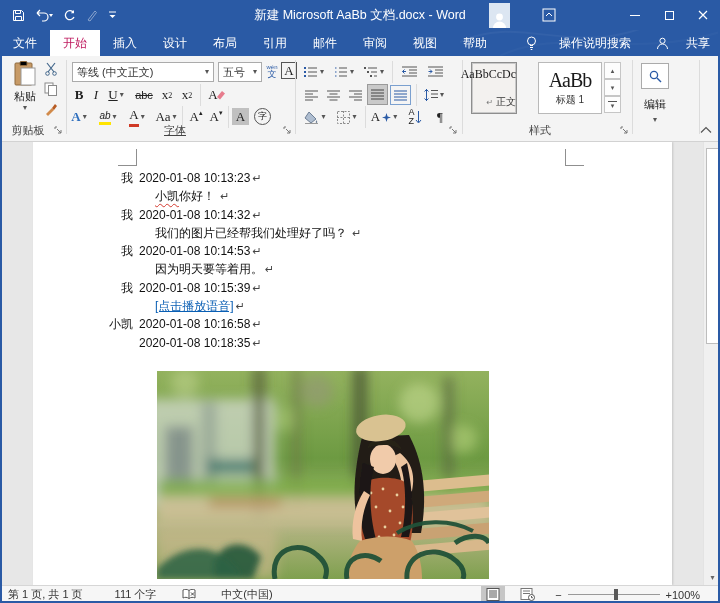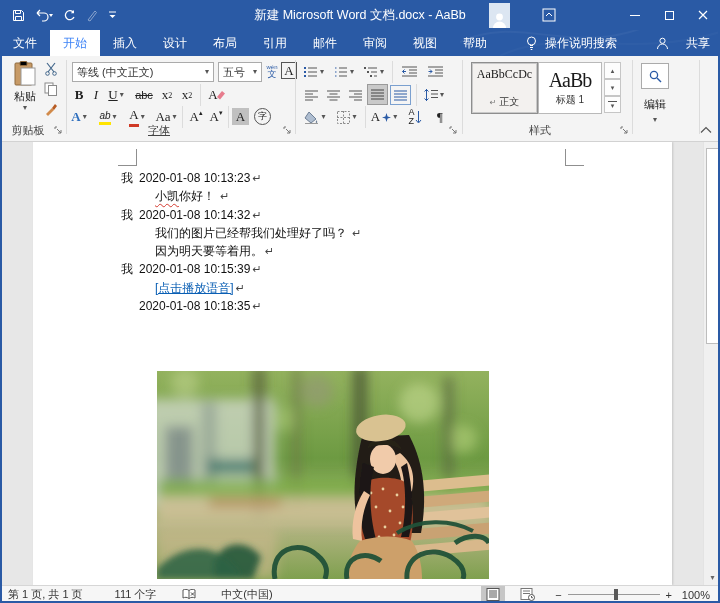--- a/index.html
+++ b/index.html
@@ -16,22 +16,22 @@
   .avatar { width:21px; height:25px; background:#dce6f2; display:flex; align-items:flex-end; justify-content:center; margin-right:22px; }
   .winbtn { width:34px; height:30px; display:flex; align-items:center; justify-content:center; }
   .min-glyph { width:10px; height:1px; background:#fff; }
   .max-glyph { width:9px; height:9px; border:1px solid #fff; }
   .rdo-btn { margin-right:52px; }
 
   
   .tabbar { position:absolute; left:-2px; top:28px; width:720px; height:26px; background:#2a5aa5; display:flex; align-items:stretch; overflow:hidden; }
   .deco { position:absolute; right:0; top:-28px; height:54px; width:260px; opacity:.35; pointer-events:none; }
   .tab { position:relative; display:flex; align-items:center; padding:0 13px; color:#fff; font-size:12px; }
-  .tab.selected { background:#fff; color:#3b82f6;font-family:Liberation Serif, serif; }
-  .tellme { display:flex; align-items:center; gap:8px; color:#fff; margin-left:26px;text-align:center; }
+  .tab.selected { background:#fff; color:#be185d;font-family:Liberation Serif, serif; }
+  .tellme { display:flex; align-items:center; gap:22px; color:#fff; margin-left:26px;text-align:center; }
   .share { position:absolute; right:10px; top:0; height:26px; display:flex; align-items:center; gap:17px; color:#fff; }
 
   
   .ribbon { position:absolute; left:-2px; top:54px; width:720px; height:86px; background:#f4f4f4; border-bottom:1px solid #d2d2d2; }
   .rdiv { position:absolute; top:4px; height:74px; width:1px; background:#dcdcdc; }
   .grouplabel { position:absolute; top:67px; font-size:11px; color:#444; text-align:center; }
   .launcher { position:absolute; top:70px; width:10px; height:10px; }
   .rbtn { position:absolute; display:flex; align-items:center; justify-content:center; height:20px; color:#222; }
   .sel { background:#c9c9c9; border:1px solid #9a9a9a; }
   .caret { font-size:8px; color:#555; line-height:1; }
@@ -70,21 +70,21 @@
 
   
   .statusbar { position:absolute; left:-2px; top:583px; width:720px; height:18px; background:#f6f6f6; border-top:1px solid #d6d6d6; display:flex; align-items:center; font-size:11px; color:#333; }
   .sb-item { display:flex; align-items:center; }
   .sb-right { margin-left:auto; display:flex; align-items:center; }
   .viewbtn { width:24px; height:17px; display:flex; align-items:center; justify-content:center; }
   .viewbtn.selected { background:#c6c6c6; }
   .ztrack { position:relative; width:92px; height:17px; margin:0 6px; }
   .ztrack .zline { position:absolute; left:0; right:0; top:8px; height:1px; background:#999; }
   .ztrack .zthumb { position:absolute; left:46px; top:3px; width:4px; height:11px; background:#595959; }
-  .zlabel { width:38px; text-align:right; margin-right:10px; }
+  .zlabel { width:38px; margin-right:10px; }
   svg { display:block; }
 </style>
 </head>
 <body>
 
 <div class="window">
 
   <div class="titlebar">
     <div class="qat">
       <span class="qbtn">
@@ -111,21 +111,21 @@
             <path d="M2 11 L9 2 l1.5 1.5 L4 12z" fill="none" stroke="#fff"></path>
           </svg>
       </span>
       <span class="qbtn">
         <svg width="9" height="10" viewBox="0 0 9 10">
             <path d="M1 2 h7" stroke="#fff"></path>
             <path d="M1.5 5 l3 3 3-3z" fill="#fff"></path>
           </svg>
       </span>
     </div>
-    <div class="title-center">新建 Microsoft Word 文档.docx - AaBb</div>
+    <div class="title-center">新建 Microsoft AaBb 文档.docx - Word</div>
     <div class="tb-right">
       <div class="avatar">
         <svg width="15" height="17" viewBox="0 0 15 17">
             <circle cx="7.5" cy="6" r="3.4" fill="#fff"></circle>
             <path d="M1 17 a6.5 6.5 0 0 1 13 0z" fill="#fff"></path>
           </svg>
       </div>
       <div class="winbtn rdo-btn">
         <svg width="14" height="14" viewBox="0 0 14 14">
             <rect x="1" y="1" width="12" height="12" fill="none" stroke="#fff"></rect>
@@ -277,21 +277,21 @@
         <span style="font-size:7px; margin-top:-8px;">▴</span>
     </div>
     <div class="rbtn serifbtn" style="left:206px; top:51px; width:20px;">
       <span>A</span>
         <span style="font-size:7px; margin-top:-8px;">▾</span>
     </div>
     <div class="rdiv" style="left:228px; top:50px; height:22px;"></div>
     <div class="rbtn serifbtn" style="left:232px; top:52px; width:17px; height:17px; background:#c0c0c0;">A</div>
     <div class="rbtn" style="left:254px; top:52px; width:17px; height:17px; border:1px solid #555; border-radius:50%; font-size:9px;">字</div>
 
-    <div class="grouplabel" style="left:104px; width:110px;text-decoration:underline;">字体</div>
+    <div class="grouplabel" style="left:120px; width:110px;text-decoration:underline;">字体</div>
     <div class="launcher" style="left:283px;">
       <svg width="9" height="9" viewBox="0 0 9 9">
           <path d="M1 1 v2 M1 1 h2" stroke="#777"></path>
           <path d="M3 3 l4 4 M7 4 v3 h-3" stroke="#777" fill="none"></path>
         </svg>
     </div>
     <div class="rdiv" style="left:295px;"></div>
 
     <div class="rbtn" style="left:301px; top:6px; width:26px; gap:2px;">
       <svg width="14" height="12" viewBox="0 0 14 12">
@@ -404,21 +404,21 @@
 
     <div class="grouplabel" style="left:320px; width:110px;margin-top:32px;">段落</div>
     <div class="launcher" style="left:449px;">
       <svg width="9" height="9" viewBox="0 0 9 9">
           <path d="M1 1 v2 M1 1 h2" stroke="#777"></path>
           <path d="M3 3 l4 4 M7 4 v3 h-3" stroke="#777" fill="none"></path>
         </svg>
     </div>
     <div class="rdiv" style="left:462px;"></div>
 
-    <div class="stylecard current" style="left:471px; width:67px;">
+    <div class="stylecard current" style="left:471px; width:46px;align-items:flex-end;">
       <span style="font-family:'Liberation Serif','DejaVu Serif',serif; font-size:12px;">AaBbCcDc</span>
       <span style="font-size:10px; color:#333; margin-top:13px;">
         <span style="font-size:8px; color:#777;">↵</span>
         <span>正文</span>
       </span>
     </div>
     <div class="stylecard" style="left:538px; width:64px;">
       <span style="font-family:'Liberation Serif','DejaVu Serif',serif; font-size:20px; letter-spacing:-1px;">AaBb</span>
       <span style="font-size:10px; color:#333; margin-top:1px;">标题 1</span>
     </div>
@@ -461,23 +461,25 @@
   <div class="docarea">
     <div class="page">
       <div class="cropmark tl"></div>
       <div class="cropmark tr"></div>
 
       <div class="doc-lines">
         <div class="line"><span class="speaker">我</span><span class="time">2020-01-08 10:13:23</span><span class="pilcrow">↵</span></div>
         <div class="line msg"><span class="wavy">小凯</span><span>你好！ </span><span class="pilcrow">↵</span></div>
         <div class="line"><span class="speaker">我</span><span class="time">2020-01-08 10:14:32</span><span class="pilcrow">↵</span></div>
         <div class="line msg"><span>我们的图片已经帮我们处理好了吗？ </span><span class="pilcrow">↵</span></div>
+        <div class="line"><span class="speaker">我</span><span class="time">2020-01-08 10:14:53</span><span class="pilcrow">↵</span></div>
         <div class="line msg"><span>因为明天要等着用。</span><span class="pilcrow">↵</span></div>
         <div class="line"><span class="speaker">我</span><span class="time">2020-01-08 10:15:39</span><span class="pilcrow">↵</span></div>
         <div class="line msg"><span class="doclink">[点击播放语音]</span><span class="pilcrow">↵</span></div>
+        <div class="line"><span class="speaker">小凯</span><span class="time">2020-01-08 10:16:58</span><span class="pilcrow">↵</span></div>
         <div class="line"><span class="speaker wavy"></span><span class="time">2020-01-08 10:18:35</span><span class="pilcrow">↵</span></div>
       </div>
 
       <svg class="photo" viewBox="0 0 332 208" preserveAspectRatio="none">
         <defs>
           <linearGradient id="bgG" x1="0" y1="0" x2="0" y2="1">
             <stop offset="0" stop-color="#93b25e"></stop>
               <stop offset="0.42" stop-color="#6d9a42"></stop>
             <stop offset="0.6" stop-color="#8aab5c"></stop>
               <stop offset="0.74" stop-color="#b5b584"></stop>

